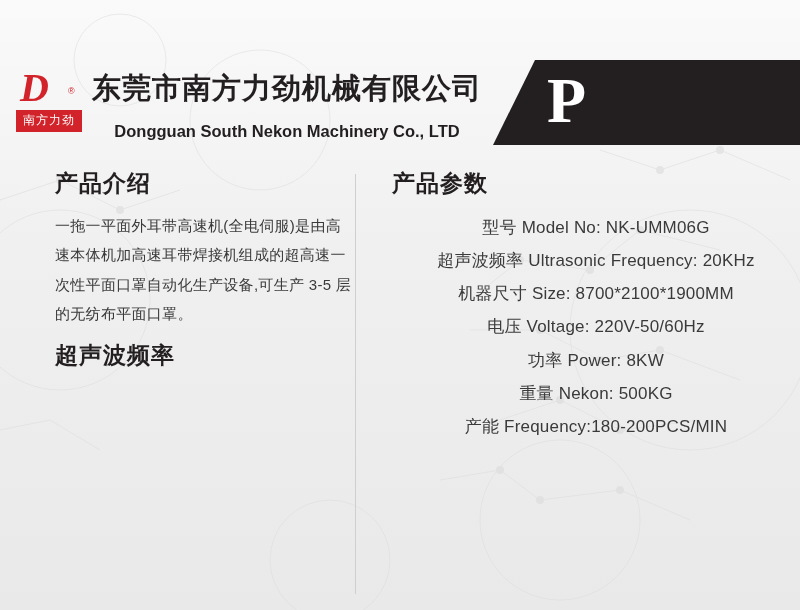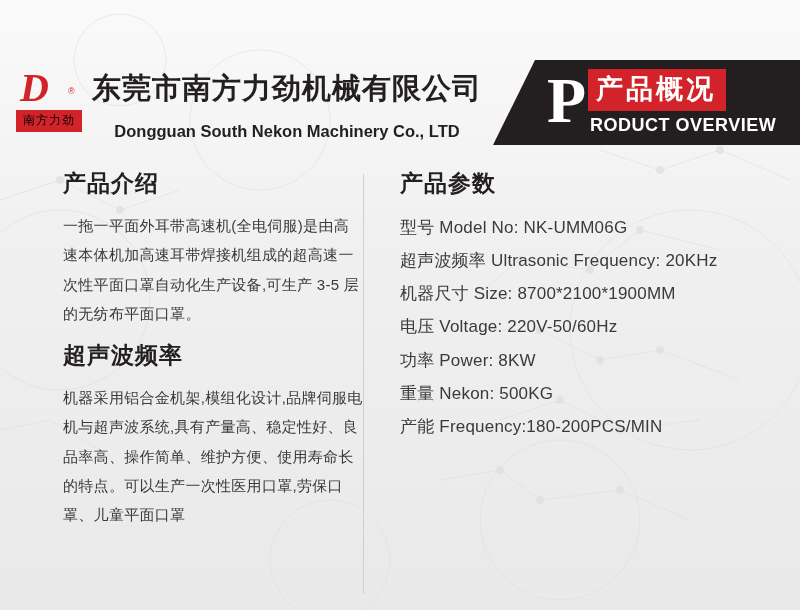--- a/index.html
+++ b/index.html
@@ -59,21 +59,21 @@
   .logo-mark .r-mark {
     position: absolute;
     left: 52px;
     top: 20px;
     font-size: 9px;
     color: #d2232a;
   }
   .logo-name {
     width: 66px;
     background: #d2232a;
-    color: #000000;
+    color: #ffffff;
     font-size: 12px;
     text-align: center;
     letter-spacing: 1px;
     padding: 2px 0 3px 0;
     box-sizing: border-box;
   }
   .company {
     position: absolute;
     left: 92px;
     top: 72px;
@@ -140,21 +140,21 @@
     font-size: 18px;
     font-weight: bold;
     letter-spacing: 0.5px;
     margin-top: 4px;
     margin-left: 2px;
   }
   
   .content {
     position: relative;
     display: flex;
-    padding: 14px 0 0 8px;
+    padding: 14px 0 0 0;
   }
   .col-left {
     width: 355px;
     padding-left: 55px;
     box-sizing: border-box;
   }
   .divider {
     width: 1px;
     background: #cfcfcf;
     margin: 10px 0 0 0;
@@ -184,20 +184,21 @@
     list-style: none;
     margin: 0;
     padding: 0;
   }
   .spec-list li {
     font-size: 17px;
     color: #3a3a3a;
     line-height: 1.95;
     letter-spacing: 0.2px;
     white-space: nowrap;
+    text-align: center;
   }
 </style>
 </head>
 <body>
 
 <div class="page">
 
   <svg class="bg-decor" viewBox="0 0 800 610" preserveAspectRatio="none">
     <g stroke="#dcdcdc" stroke-width="1" fill="none">
       <circle cx="120" cy="60" r="46"></circle>
@@ -243,35 +244,30 @@
       <div class="logo-name">南方力劲</div>
     </div>
 
     <div class="company">
       <div class="company-cn">东莞市南方力劲机械有限公司</div>
       <div class="company-en">Dongguan South Nekon Machinery Co., LTD</div>
     </div>
 
     <div class="banner">
       <div class="banner-p">P</div>
-      <div class="banner-texts">
-        <div class="banner-cn">产品概况</div>
-        <div class="banner-en">RODUCT OVERVIEW</div>
-      </div>
     </div>
   </div>
 
   <div class="content">
 
     <div class="col-left">
       <div class="sec-title first">产品介绍</div>
       <div class="para">一拖一平面外耳带高速机(全电伺服)是由高速本体机加高速耳带焊接机组成的超高速一次性平面口罩自动化生产设备,可生产 3-5 层的无纺布平面口罩。</div>
 
       <div class="sec-title">超声波频率</div>
-      <div class="para">机器采用铝合金机架,模组化设计,品牌伺服电机与超声波系统,具有产量高、稳定性好、良品率高、操作简单、维护方便、使用寿命长的特点。可以生产一次性医用口罩,劳保口罩、儿童平面口罩</div>
     </div>
 
     <div class="divider"></div>
 
     <div class="col-right">
       <div class="sec-title first">产品参数</div>
       <ul class="spec-list">
         <li>型号 Model No: NK-UMM06G</li>
         <li>超声波频率 Ultrasonic Frequency: 20KHz</li>
         <li>机器尺寸 Size: 8700*2100*1900MM</li>

